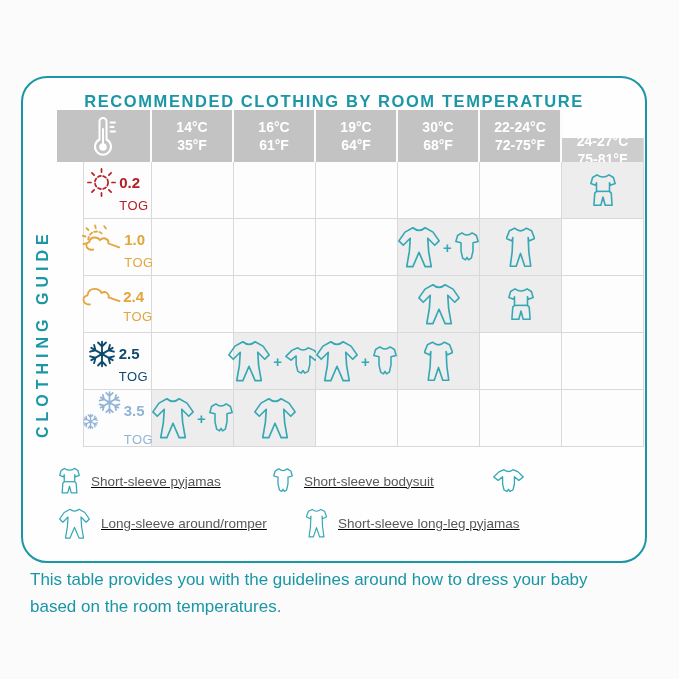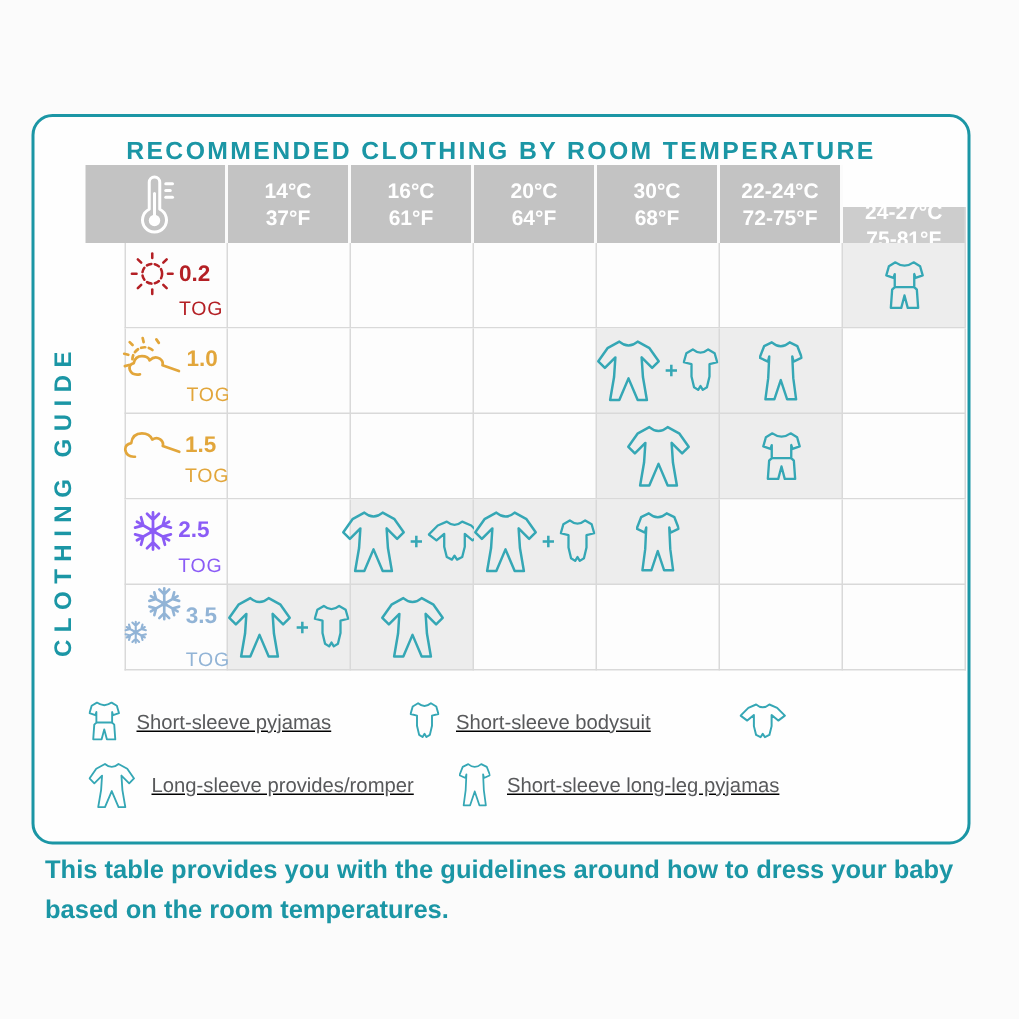--- a/index.html
+++ b/index.html
@@ -4,21 +4,21 @@
 <style>
   :root{
     --teal:#1b96a5; --icon-teal:#35a7b5; --header-bg:#c3c3c3; --header-last-bg:#cdcdcd;
     --cell-shaded:#ededed; --grid-line:#d9d9d9; --legend-text:#58595b;
   }
   *{box-sizing:border-box; margin:0; padding:0;}
   html,body{width:679px;height:679px;}
   body{background:#fbfbfb; font-family:"Liberation Sans", sans-serif; position:relative; overflow:hidden;}
 
   .card{position:absolute; left:21px; top:76px; width:626px; height:487px;
-        background:#fefefe; border:2px solid var(--teal); border-radius:14px;}
+        background:#fefefe; border:2px solid var(--teal); border-radius:26px;}
   .card-title{margin-top:14px; text-align:center; font-size:16.5px; font-weight:bold;
         letter-spacing:1.6px; color:var(--teal);}
 
   .side-label{position:absolute; left:9px; top:84px; height:344px; width:22px;
         display:flex; align-items:center; justify-content:center;
         writing-mode:vertical-rl; transform:rotate(180deg);
         font-size:16px; font-weight:bold; letter-spacing:5px; color:var(--teal); white-space:nowrap;}
 
   .ctable{position:absolute; left:34px; top:32px;
         display:grid; grid-template-columns:95px repeat(6,82px); grid-template-rows:52px repeat(5,57px);}
@@ -59,21 +59,21 @@
   .legend-row-1 .legend-item:nth-child(1){width:214px;}
   .legend-row-1 .legend-item:nth-child(2){width:220px;}
   .legend-row-2 .legend-item:nth-child(1){width:247px;}
   .lg.ic-short-sleeve-pyjamas{width:21px;height:30px;}
   .lg.ic-short-sleeve-bodysuit{width:20px;height:28px;}
   .lg.ic-long-sleeve-bodysuit{width:31px;height:27px;}
   .lg.ic-long-sleeve-pyjamas{width:31px;height:33px;}
   .lg.ic-short-sleeve-long-leg-pyjamas{width:21px;height:32px;}
 
   .footer-note{position:absolute; left:30px; top:566px; width:636px;
-        font-size:17px; font-weight:bold; color:var(--teal); line-height:1.6; white-space:pre-line;}
+        font-size:17px; font-weight:normal; color:var(--teal); line-height:1.6; white-space:pre-line;}
 </style>
 </head>
 <body>
 
 <div class="card">
   <div class="card-title">RECOMMENDED CLOTHING BY ROOM TEMPERATURE</div>
   <div class="side-label">CLOTHING GUIDE</div>
 
   <div class="ctable">
       <div class="cell hcell">
@@ -83,28 +83,28 @@
       <circle cx="13" cy="31" r="3.8" fill="#ffffff" stroke="none"></circle>
       <line x1="13" y1="28" x2="13" y2="13"></line>
       <line x1="20.5" y1="6.5" x2="25" y2="6.5"></line>
       <line x1="20.5" y1="11" x2="23.5" y2="11"></line>
       <line x1="20.5" y1="15.5" x2="25" y2="15.5"></line>
     </g>
   </svg>
       </div>
       <div class="cell hcell">
         <span>14°C</span>
-        <span>37°F</span>
+        <span>35°F</span>
       </div>
       <div class="cell hcell">
         <span>16°C</span>
         <span>61°F</span>
       </div>
       <div class="cell hcell">
-        <span>20°C</span>
+        <span>19°C</span>
         <span>64°F</span>
       </div>
       <div class="cell hcell">
         <span>30°C</span>
         <span>68°F</span>
       </div>
       <div class="cell hcell">
         <span>22-24°C</span>
         <span>72-75°F</span>
       </div>
@@ -179,21 +179,21 @@
         <svg class="ic ic-short-sleeve-long-leg-pyjamas" viewBox="0 0 34 50">
     <path d="M10,3 Q17,9 24,3 L30,6 L33.5,15 L27,18 L26,14 L26.8,31 L29,47.5 L22,47.5 L17,32.5 L12,47.5 L5,47.5 L7.2,31 L8,14 L7,18 L0.5,15 L4,6 Z" fill="none" stroke="var(--icon-teal)" stroke-width="1.9" stroke-linejoin="round"></path>
   </svg>
       </div>
       <div class="cell body-cell"></div>
       <div class="cell label-cell" style="color: rgb(226, 166, 59);">
         <div class="tog-grid">
           <svg class="ic ic-cloud" viewBox="0 0 44 28">
     <path d="M9,23 q-6.2,0.4 -7.2,-4.6 q-0.7,-4.6 4.4,-5.6 q1,-7.3 8,-7.3 q5.8,0 7.8,4.6 q3.2,-2.2 6,-0.2 q2.8,2 1.9,5 l12.4,4.4" fill="none" stroke="currentColor" stroke-width="2" stroke-linecap="round" stroke-linejoin="round"></path>
   </svg>
-          <span class="tog-value">1.5</span>
+          <span class="tog-value">2.4</span>
           <span></span>
           <span class="tog-unit">TOG</span>
         </div>
       </div>
       <div class="cell body-cell"></div>
       <div class="cell body-cell"></div>
       <div class="cell body-cell"></div>
       <div class="cell body-cell shaded">
         <svg class="ic ic-long-sleeve-pyjamas" viewBox="0 0 48 50">
     <path d="M17,3 Q24,9 31,3 L40,8 L47,18 L42,23 L34,15 L35,30 L38,47.5 L31,47.5 L24,31 L17,47.5 L10,47.5 L13,30 L14,15 L6,23 L1,18 L8,8 Z" fill="none" stroke="var(--icon-teal)" stroke-width="1.9" stroke-linejoin="round"></path>
@@ -201,21 +201,21 @@
       </div>
       <div class="cell body-cell shaded">
         <svg class="ic ic-short-sleeve-pyjamas" viewBox="0 0 30 40">
     <g fill="none" stroke="var(--icon-teal)" stroke-width="1.8" stroke-linejoin="round">
       <path d="M8,2 Q15,7 22,2 L27,5 L29,12 L23.5,14 L22.5,11 L22.5,21 L24.5,23 L25.5,37 L17.5,37 L15,27.5 L12.5,37 L4.5,37 L5.5,23 L7.5,21 L7.5,11 L6.5,14 L1,12 L3,5 Z"></path>
       <path d="M7.5,21 H22.5"></path>
     </g>
   </svg>
       </div>
       <div class="cell body-cell"></div>
-      <div class="cell label-cell" style="color: #8b5cf6;">
+      <div class="cell label-cell" style="color: #0c4a6e;">
         <div class="tog-grid">
           <svg class="ic ic-snowflake" viewBox="-17 -17 34 34">
     <g fill="none" stroke="currentColor" stroke-width="2.1" stroke-linecap="round">
       <path d="M0,2 L0,-14 M0,-8.5 L-4.5,-13 M0,-8.5 L4.5,-13" transform="rotate(0)"></path>
       <path d="M0,2 L0,-14 M0,-8.5 L-4.5,-13 M0,-8.5 L4.5,-13" transform="rotate(60)"></path>
       <path d="M0,2 L0,-14 M0,-8.5 L-4.5,-13 M0,-8.5 L4.5,-13" transform="rotate(120)"></path>
       <path d="M0,2 L0,-14 M0,-8.5 L-4.5,-13 M0,-8.5 L4.5,-13" transform="rotate(180)"></path>
       <path d="M0,2 L0,-14 M0,-8.5 L-4.5,-13 M0,-8.5 L4.5,-13" transform="rotate(240)"></path>
       <path d="M0,2 L0,-14 M0,-8.5 L-4.5,-13 M0,-8.5 L4.5,-13" transform="rotate(300)"></path>
     </g>
@@ -321,21 +321,21 @@
           <svg class="ic ic-long-sleeve-bodysuit lg" viewBox="0 0 42 36" style="color: var(--icon-teal);">
     <path d="M15,2 Q21,7 27,2 L34,5 L41,12 L35,16.5 L29,11.5 L29,21.5 L27,29.5 L23,31.5 L21,28.5 L19,31.5 L15,29.5 L13,21.5 L13,11.5 L7,16.5 L1,12 L8,5 Z" fill="none" stroke="var(--icon-teal)" stroke-width="1.8" stroke-linejoin="round"></path>
   </svg>
         </div>
       </div>
     <div class="legend-row legend-row-2">
         <div class="legend-item">
           <svg class="ic ic-long-sleeve-pyjamas lg" viewBox="0 0 48 50" style="color: var(--icon-teal);">
     <path d="M17,3 Q24,9 31,3 L40,8 L47,18 L42,23 L34,15 L35,30 L38,47.5 L31,47.5 L24,31 L17,47.5 L10,47.5 L13,30 L14,15 L6,23 L1,18 L8,8 Z" fill="none" stroke="var(--icon-teal)" stroke-width="1.9" stroke-linejoin="round"></path>
   </svg>
-          <span class="legend-label">Long-sleeve provides/romper</span>
+          <span class="legend-label">Long-sleeve around/romper</span>
         </div>
         <div class="legend-item">
           <svg class="ic ic-short-sleeve-long-leg-pyjamas lg" viewBox="0 0 34 50" style="color: var(--icon-teal);">
     <path d="M10,3 Q17,9 24,3 L30,6 L33.5,15 L27,18 L26,14 L26.8,31 L29,47.5 L22,47.5 L17,32.5 L12,47.5 L5,47.5 L7.2,31 L8,14 L7,18 L0.5,15 L4,6 Z" fill="none" stroke="var(--icon-teal)" stroke-width="1.9" stroke-linejoin="round"></path>
   </svg>
           <span class="legend-label">Short-sleeve long-leg pyjamas</span>
         </div>
       </div>
   </div>
 </div>

